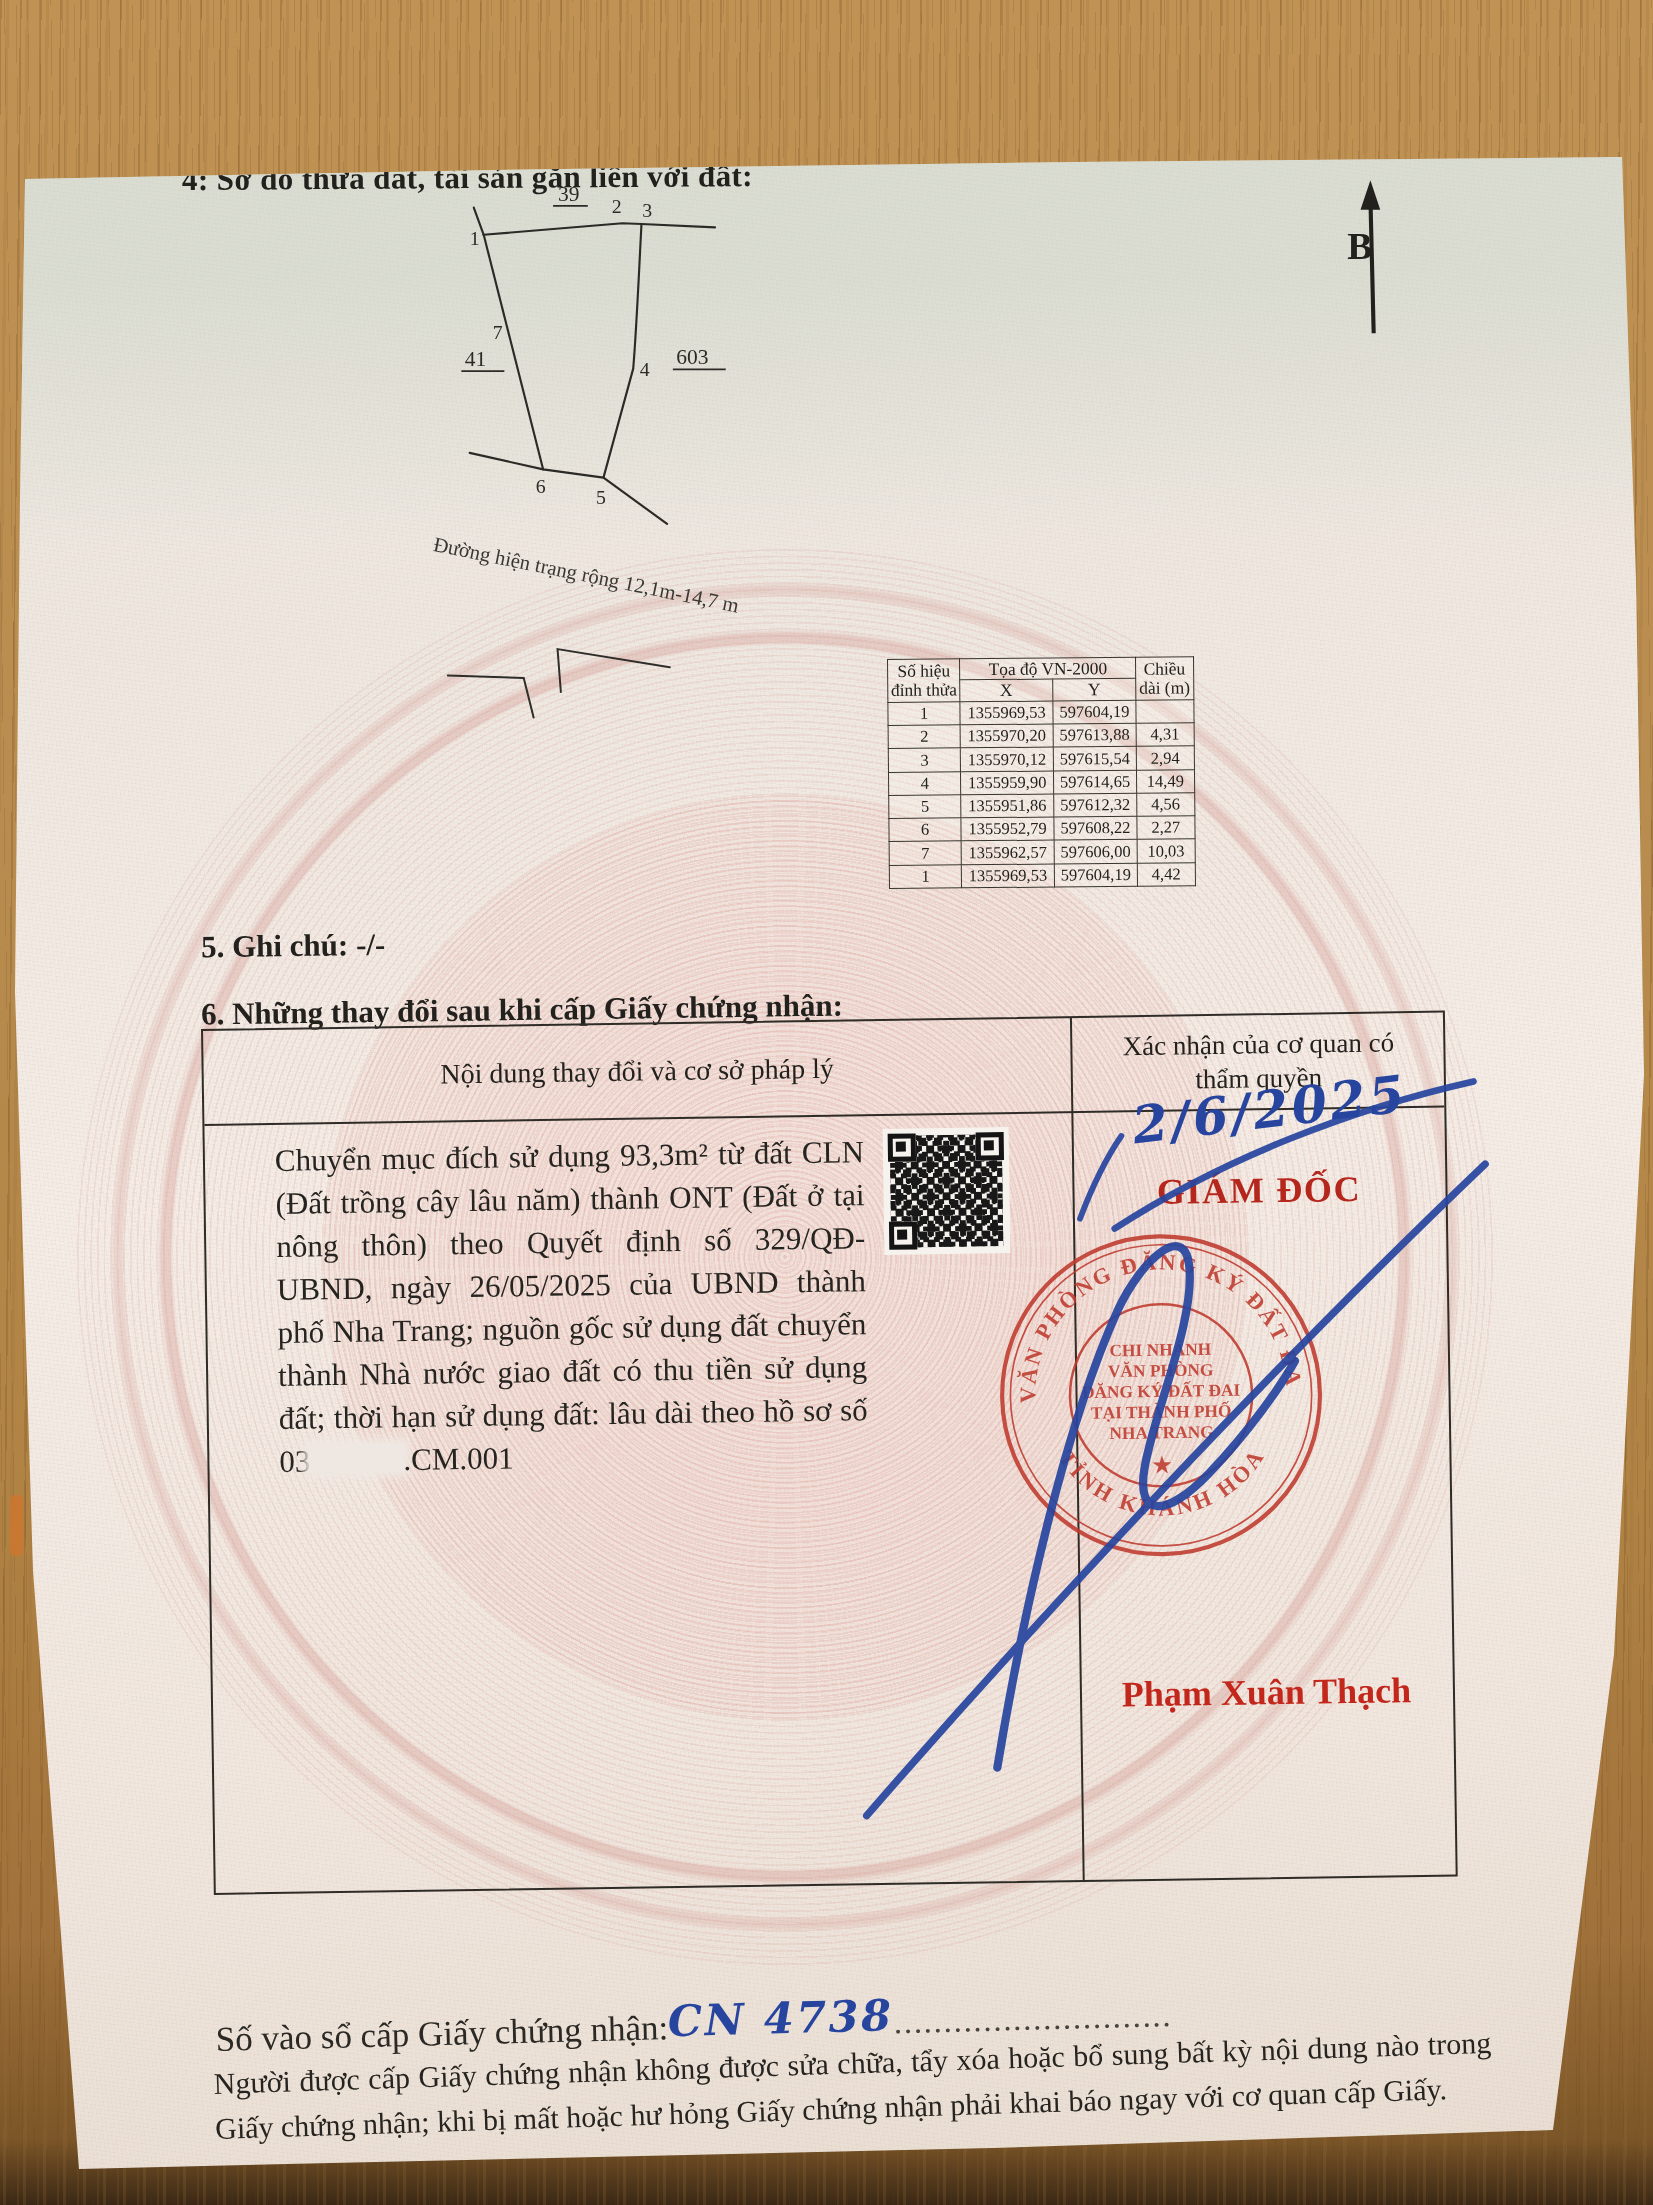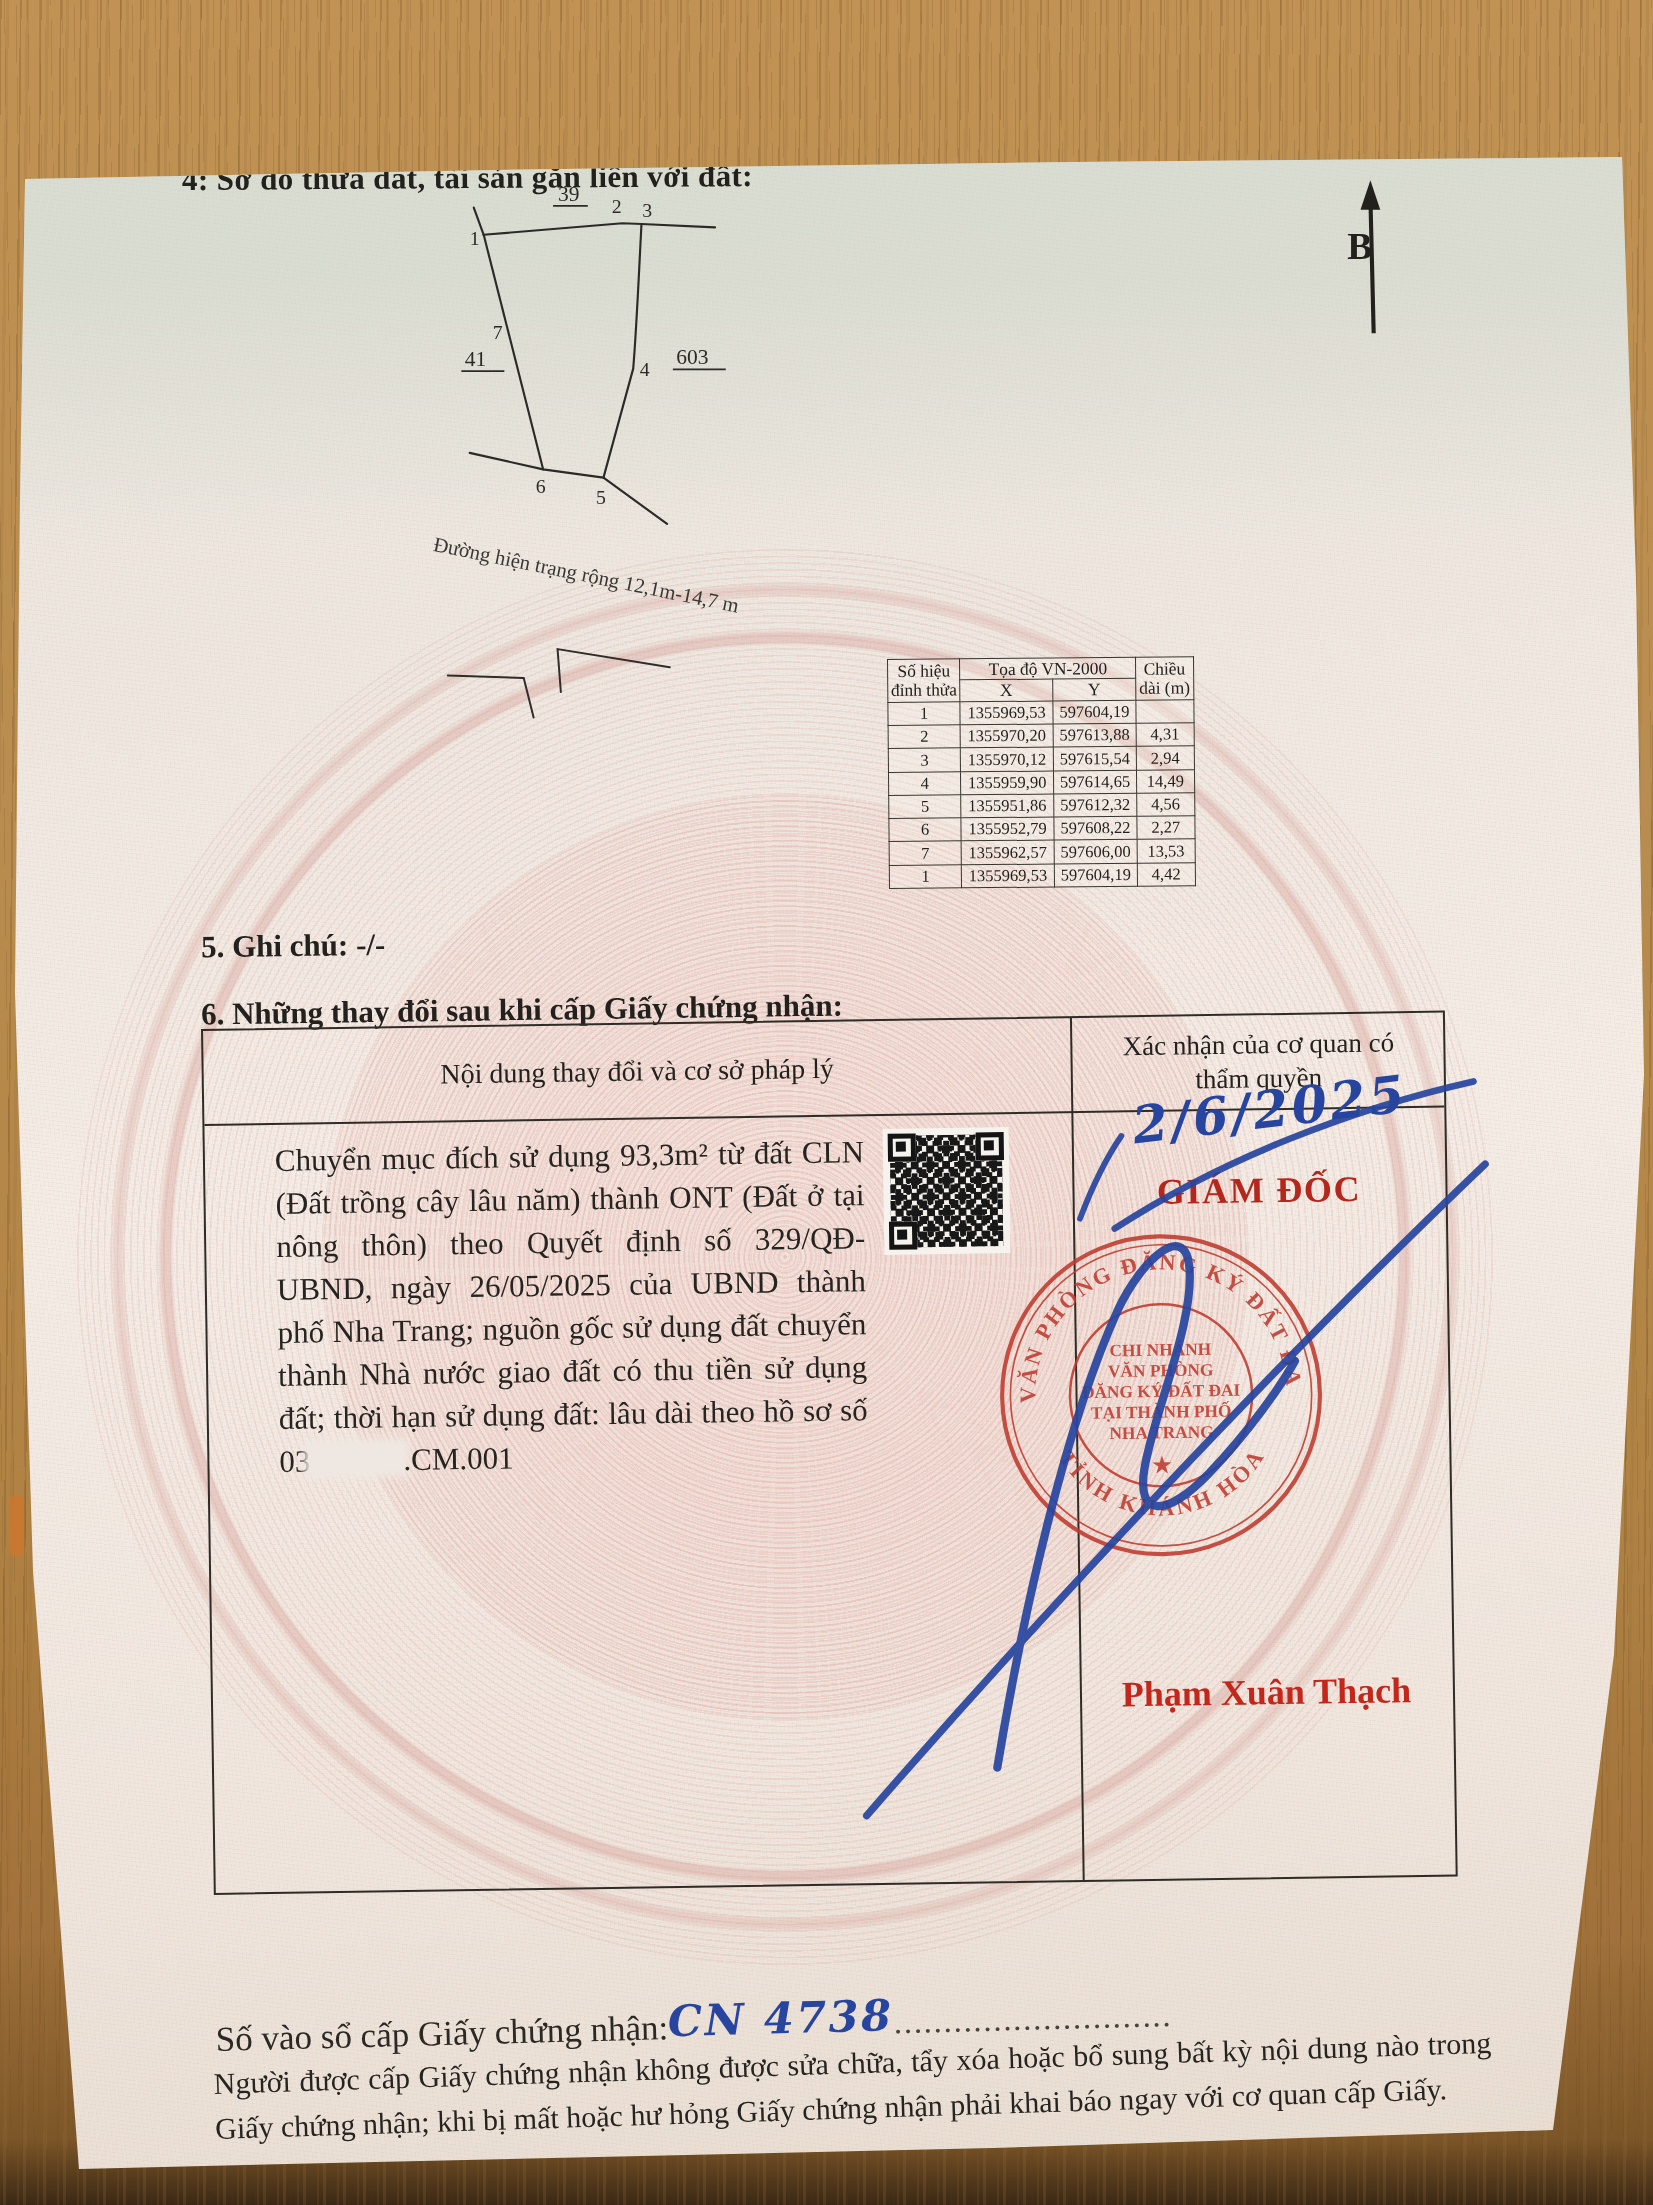--- a/index.html
+++ b/index.html
@@ -216,21 +216,21 @@
               <td class="cw-v">6</td>
               <td class="cw-x">1355952,79</td>
               <td class="cw-y">597608,22</td>
               <td class="cw-d">2,27</td>
             </tr>
 
             <tr>
               <td class="cw-v">7</td>
               <td class="cw-x">1355962,57</td>
               <td class="cw-y">597606,00</td>
-              <td class="cw-d">13,53</td>
+              <td class="cw-d">10,03</td>
             </tr>
 
             <tr>
               <td class="cw-v">1</td>
               <td class="cw-x">1355969,53</td>
               <td class="cw-y">597604,19</td>
               <td class="cw-d">4,42</td>
             </tr>
           </tbody>
       </table>

